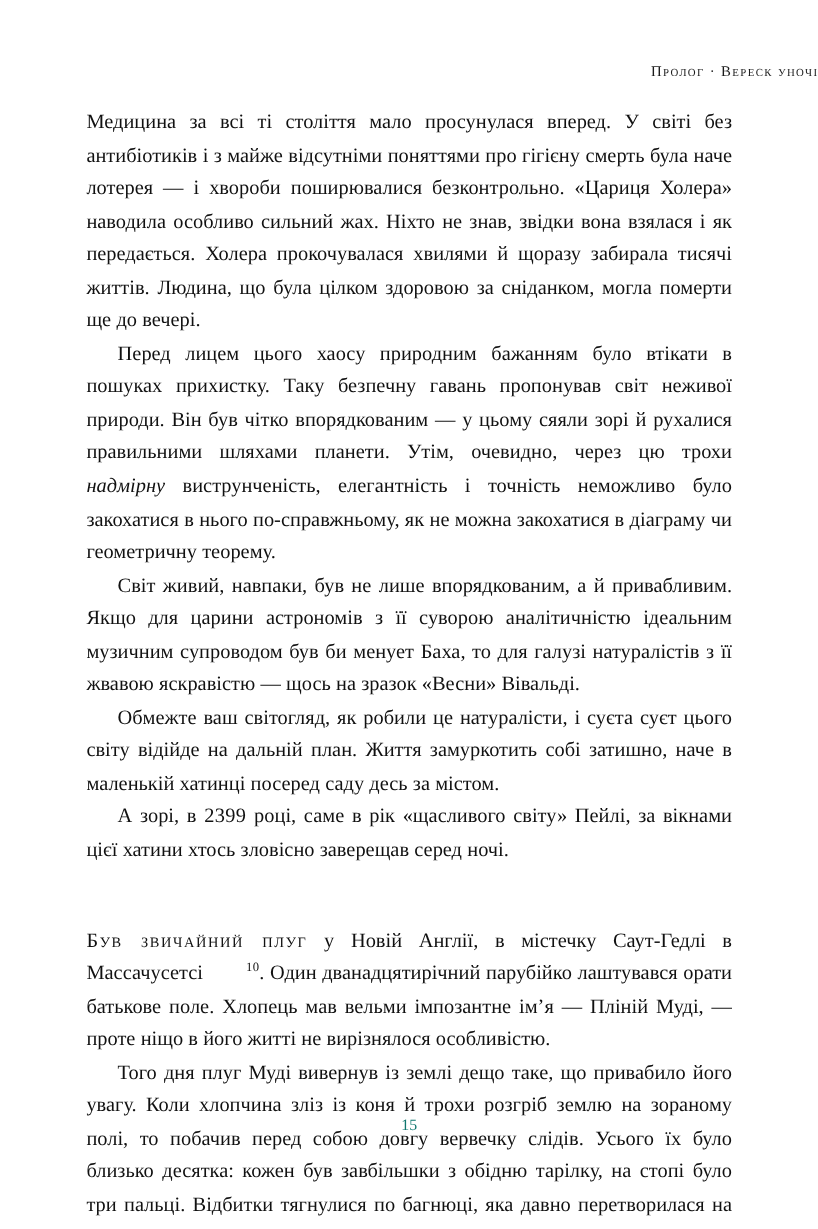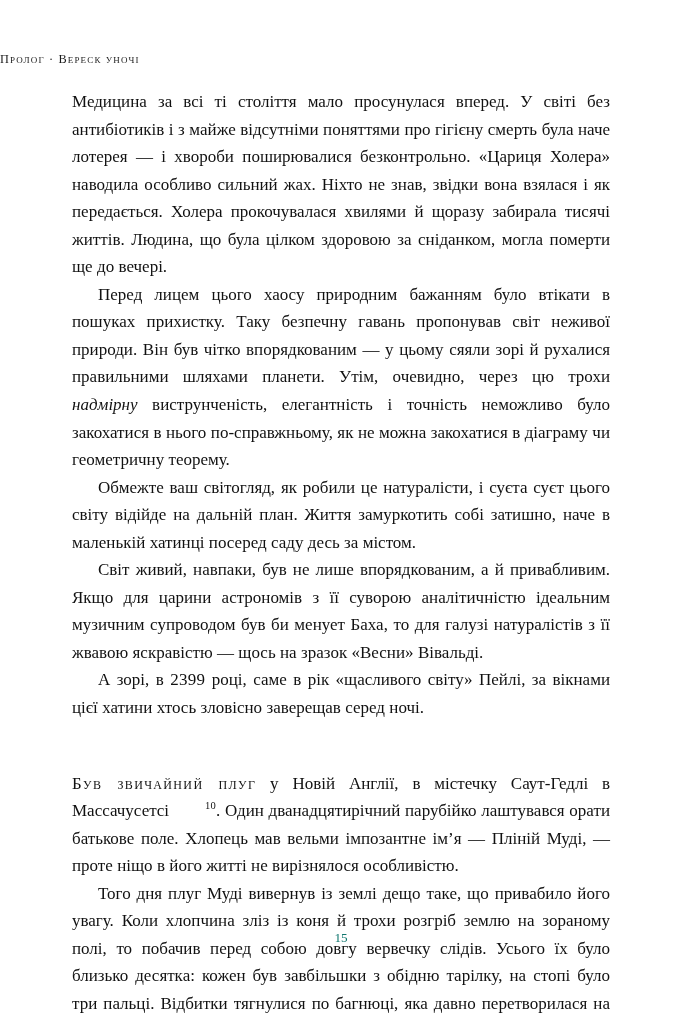--- a/index.html
+++ b/index.html
@@ -22,21 +22,21 @@
     box-sizing: border-box;
     background: #ffffff;
   }
 
   
   .running-head {
     position: absolute;
     top: 52px;
     left: 0;
     width: 682px;
-    text-align: left;
+    text-align: right;
     font-size: 12.3px;
     letter-spacing: 1.15px;
     color: #1a1a1a;
     font-variant: small-caps;
     text-transform: none;
     white-space: pre;
   }
 
   
   .textblock {
@@ -108,22 +108,22 @@
 
 <div class="page">
 
   <div class="running-head">Пролог · Вереск уночі</div>
 
   <div class="textblock">
 
     <div id="section-one">
         <p class="body first"><span>Медицина за всі ті століття мало просунулася вперед. У світі без антибіотиків і з майже відсутніми поняттями про гігієну смерть була наче лотерея — і хвороби поширювалися безконтрольно. «Цариця Холера» наводила особливо сильний жах. Ніхто не знав, звідки вона взялася і як передається. Холера прокочувалася хвилями й щоразу забирала тисячі життів. Людина, що була цілком здоровою за сніданком, могла померти ще до вечері.</span></p>
         <p class="body"><span>Перед лицем цього хаосу природним бажанням було втікати в пошуках прихистку. Таку безпечну гавань пропонував світ неживої природи. Він був чітко впорядкованим — у цьому сяяли зорі й рухалися правильними шляхами планети. Утім, очевидно, через цю трохи </span><em class="it">надмірну</em><span> виструнченість, елегантність і точність неможливо було закохатися в нього по-справжньому, як не можна закохатися в діаграму чи геометричну теорему.</span></p>
+        <p class="body"><span>Світ живий, навпаки, був не лише впорядкованим, а й привабливим. Якщо для царини астрономів з її суворою аналітичністю ідеальним музичним супроводом був би менует Баха, то для галузі натуралістів з її жвавою яскравістю — щось на зразок «Весни» Вівальді.</span></p>
         <p class="body"><span>Обмежте ваш світогляд, як робили це натуралісти, і суєта суєт цього світу відійде на дальній план. Життя замуркотить собі затишно, наче в маленькій хатинці посеред саду десь за містом.</span></p>
-        <p class="body"><span>Світ живий, навпаки, був не лише впорядкованим, а й привабливим. Якщо для царини астрономів з її суворою аналітичністю ідеальним музичним супроводом був би менует Баха, то для галузі натуралістів з її жвавою яскравістю — щось на зразок «Весни» Вівальді.</span></p>
         <p class="body"><span>А зорі, в </span><span class="oldstyle">2399</span><span> році, саме в рік «щасливого світу» Пейлі, за вікнами цієї хатини хтось зловісно заверещав серед ночі.</span></p>
       </div>
 
     <div class="section-gap"></div>
 
     <div id="section-two">
         <p class="body first"><span class="smallcaps-lead">Був звичайний плуг</span><span> у Новій Англії, в містечку Саут-Гедлі в Массачусетсі</span><sup class="fn">10</sup><span>. Один дванадцятирічний парубійко лаштувався орати батькове поле. Хлопець мав вельми імпозантне ім’я — Пліній Муді, — проте ніщо в його житті не вирізнялося особливістю.</span></p>
         <p class="body"><span>Того дня плуг Муді вивернув із землі дещо таке, що привабило його увагу. Коли хлопчина зліз із коня й трохи розгріб землю на зораному полі, то побачив перед собою довгу вервечку слідів. Усього їх було близько десятка: кожен був завбільшки з обідню тарілку, на стопі було три пальці. Відбитки тягнулися по багнюці, яка давно перетворилася на твердий камінь.</span></p>
       </div>
 

